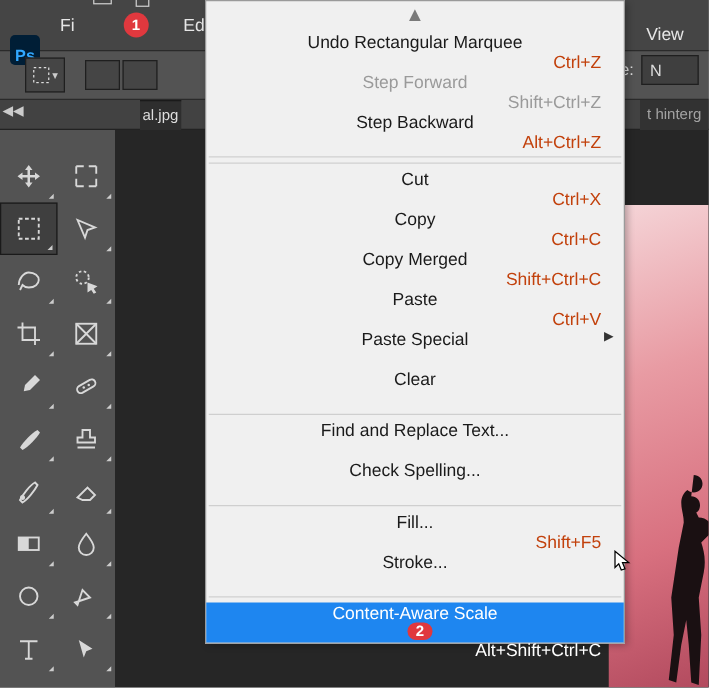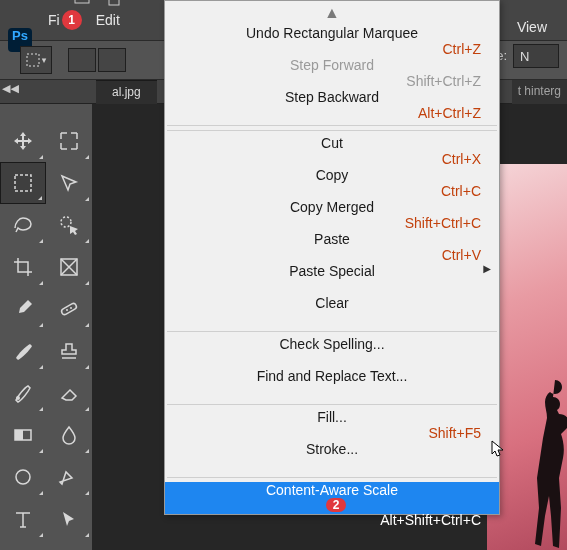--- a/index.html
+++ b/index.html
@@ -1,39 +1,39 @@
 <!DOCTYPE html>
 <html><head>
 <meta charset="utf-8">
 <style>
 * { margin: 0; padding: 0; box-sizing: border-box; font-family: "Segoe UI", Tahoma, sans-serif; }
 body { width: 567px; height: 550px; background: #535353; overflow: hidden; position: relative; }
 
 
 .menubar { height: 40px; background: #454545; display: flex; align-items: center; padding-left: 8px; }
-.ps-logo { width: 24px; height: 24px; background: #001e36; border-radius: 4px; display: flex; align-items: flex-start; justify-content: center; margin-right: 16px; margin-top: 40px; }
+.ps-logo { width: 24px; height: 24px; background: #001e36; border-radius: 4px; display: flex; align-items: flex-end; justify-content: center; margin-right: 16px; margin-top: 40px; }
 .ps-logo span { color: #31a8ff; font-weight: 700; font-size: 13px; }
-.menubar-item { color: #e6e6e6; font-size: 14px; margin-right: 14px; cursor: pointer; display: flex; align-items: center; }
+.menubar-item { color: #e6e6e6; font-size: 14px; margin-right: 28px; cursor: pointer; display: flex; align-items: center; gap: 37px; }
 .badge { display: inline-flex; align-items: center; justify-content: center; min-width: 20px; height: 20px; background: #e0383e; color: #fff; border-radius: 10px; font-size: 12px; font-weight: 700; margin-left: 2px; padding: 0 6px; }
 .menubar-right { position: absolute; right: 20px; top: 0; height: 53px; display: flex; align-items: center; color: #e6e6e6; font-size: 14px; }
 
 
 .optionsbar { height: 40px; background: #535353; border-top: 1px solid #2a2a2a; border-bottom: 1px solid #2a2a2a; display: flex; align-items: center; padding-left: 20px; }
 .opt-tool { width: 32px; height: 28px; border: 1px solid #1f1f1f; display: flex; align-items: center; justify-content: center; background: #454545; }
 .opt-tool svg { width: 14px; height: 14px; }
 .opt-caret { margin-left: 2px; }
 .opt-group { display: flex; gap: 2px; margin-left: 16px; }
 .opt-btn { width: 28px; height: 24px; border: 1px solid #1f1f1f; background: #454545; display: flex; align-items: center; justify-content: center; }
 .style-label { position: absolute; right: 60px; top: 48px; color: #ddd; font-size: 13px; }
 .style-box { position: absolute; right: 8px; top: 44px; width: 46px; height: 24px; background: #3f3f3f; border: 1px solid #1f1f1f; color: #ddd; font-size: 13px; padding-left: 6px; display: flex; align-items: center; }
 
 
 .docbar { height: 24px; background: #424242; border-bottom: 1px solid #222; position: relative; }
 .collapse-handle { position: absolute; left: 2px; top: 2px; color: #ccc; font-size: 11px; }
-.doc-tab { position: absolute; left: 96px; top: 0; height: 24px; background: #2e2e2e; color: #ddd; font-size: 12px; padding: 4px 16px; border-top: 1px solid #1a1a1a; }
+.doc-tab { position: absolute; left: 112px; top: 0; height: 24px; background: #2e2e2e; color: #ddd; font-size: 12px; padding: 4px 2px; border-top: 1px solid #1a1a1a; }
 .doc-tab-right { position: absolute; right: 0; top: 0; height: 24px; background: #323232; color: #a3a3a3; font-size: 12px; padding: 4px 6px; }
 
 
 .toolbox { position: absolute; left: 0; top: 120px; width: 92px; background: #535353; }
 .tool-row { display: flex; }
 .tool-cell { width: 46px; height: 42px; display: flex; align-items: center; justify-content: center; position: relative; }
 .tool-cell.selected { background: #3f3f3f; border: 1px solid #1a1a1a; }
 .tool-cell svg { width: 22px; height: 22px; stroke: #d8d8d8; fill: none; stroke-width: 1.5; }
 .tool-cell .filled { fill: #d8d8d8; stroke: none; }
 .tri { position: absolute; right: 3px; bottom: 3px; width: 0; height: 0; border-left: 4px solid transparent; border-bottom: 4px solid #ccc; }
@@ -314,24 +314,24 @@
   </div>
   <div class="dd-item">
     <span>Paste Special</span>
     <span class="submenu-arrow">▶</span>
   </div>
   <div class="dd-item">
     <span>Clear</span>
   </div>
   <div class="dd-sep"></div>
   <div class="dd-item">
+    <span>Find and Replace Text...</span>
+  </div>
+  <div class="dd-item">
     <span>Check Spelling...</span>
-  </div>
-  <div class="dd-item">
-    <span>Find and Replace Text...</span>
   </div>
   <div class="dd-sep"></div>
   <div class="dd-item">
     <span>Fill...</span>
     <span class="shortcut">Shift+F5</span>
   </div>
   <div class="dd-item">
     <span>Stroke...</span>
   </div>
   <div class="dd-sep"></div>

